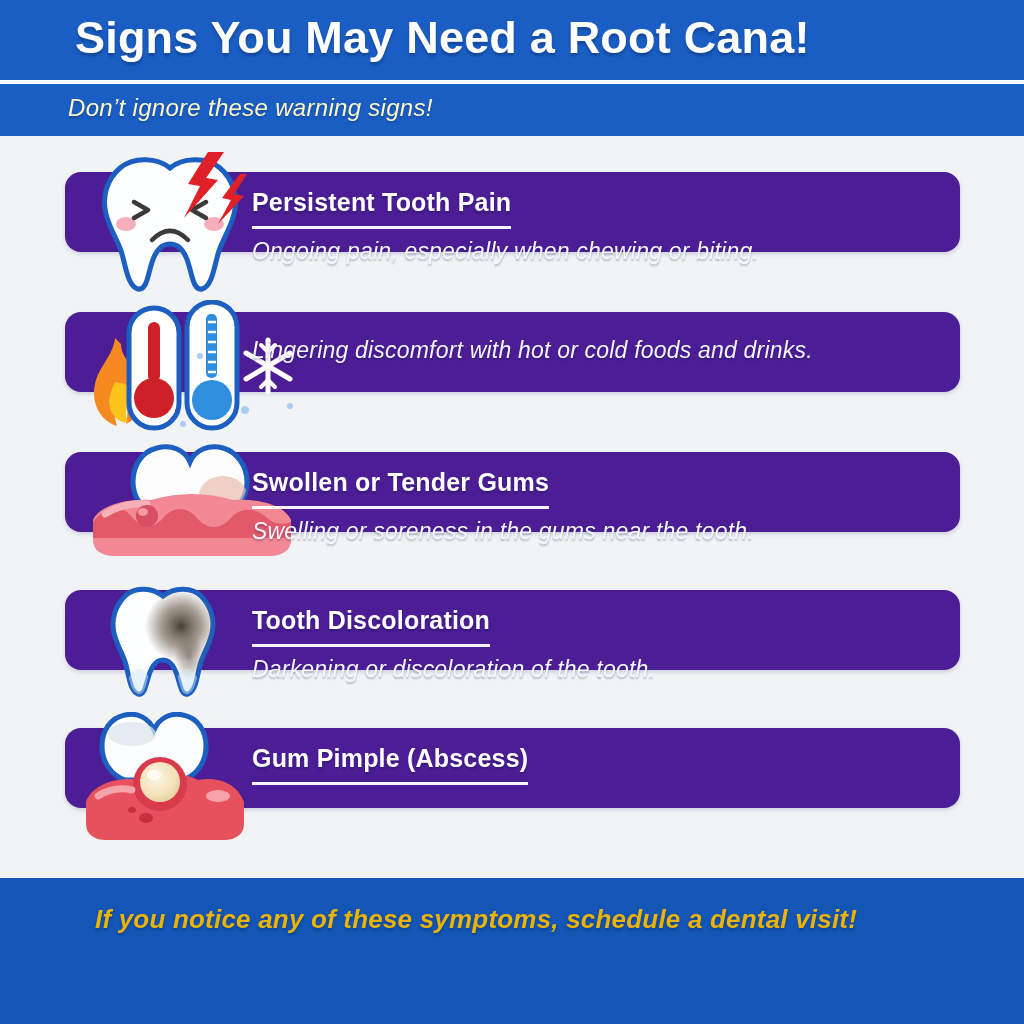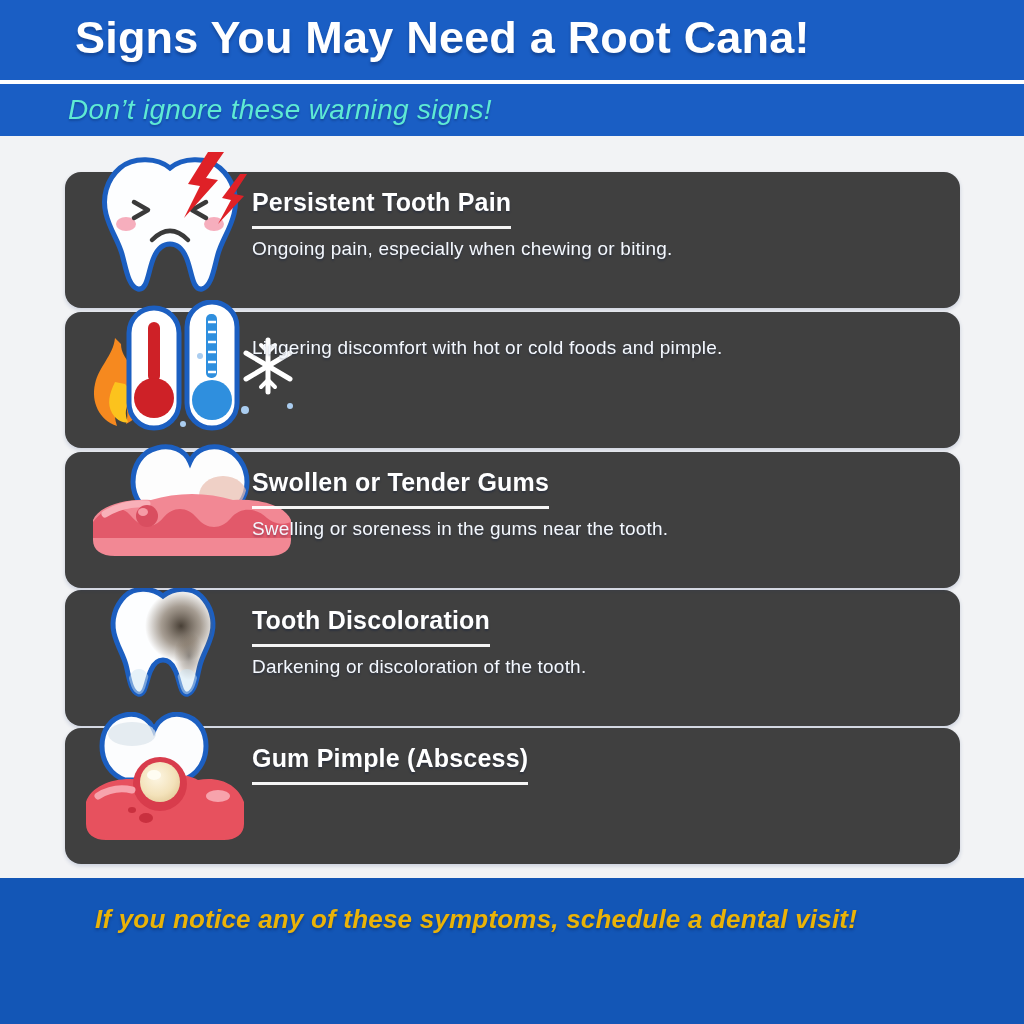--- a/index.html
+++ b/index.html
@@ -9,49 +9,49 @@
   
   .header{position:absolute;top:0;left:0;width:1024px;height:136px;background:#1a5ec4;}
   .header .title{
     position:absolute;left:75px;top:12px;margin:0;
     font-size:45px;font-weight:700;color:#ffffff;letter-spacing:.2px;
     text-shadow:0 3px 3px rgba(0,20,60,.30);white-space:nowrap;
   }
   .header .divider{position:absolute;left:0;top:80px;width:1024px;height:4px;background:#ffffff;}
   .header .subtitle{
     position:absolute;left:68px;top:94px;margin:0;
-    font-size:28px;font-style:italic;color:#5eead4;letter-spacing:.3px;
+    font-size:24px;font-style:italic;color:#fef9c3;letter-spacing:.3px;
     text-shadow:0 2px 2px rgba(0,20,60,.25);white-space:nowrap;
   }
 
   
   .card{
-    position:absolute;left:65px;width:895px;height:136px;
-    background:#404040;border-radius:16px;
+    position:absolute;left:65px;width:895px;height:80px;
+    background:#4c1d95;border-radius:16px;
     box-shadow:0 2px 4px rgba(20,50,110,.18);
   }
   .card.c1{top:172px}.card.c2{top:312px}.card.c3{top:452px}.card.c4{top:590px}.card.c5{top:728px}
 
   .icon-wrap{position:absolute;pointer-events:none;}
   .c1 .icon-wrap{left:25px;top:-20px;}
   .c2 .icon-wrap{left:20px;top:-12px;}
   .c3 .icon-wrap{left:20px;top:-10px;}
   .c4 .icon-wrap{left:38px;top:-6px;}
   .c5 .icon-wrap{left:15px;top:-16px;}
 
   .card .text{position:absolute;left:187px;top:16px;right:18px;}
   .card .heading{
     display:inline-block;margin:0;
     font-size:25px;font-weight:700;color:#ffffff;letter-spacing:.2px;
     padding-bottom:9px;border-bottom:3px solid rgba(255,255,255,.95);
     text-shadow:0 2px 2px rgba(0,20,60,.30);white-space:nowrap;
   }
   .card .desc{
     margin:9px 0 0 0;
-    font-size:19px;color:#f4f8fe;letter-spacing:.2px;
+    font-size:23px;font-style:italic;color:#f4f8fe;letter-spacing:.2px;
     text-shadow:0 2px 2px rgba(0,20,60,.28);white-space:nowrap;
   }
 
   
   .footer{position:absolute;left:0;top:878px;width:1024px;height:146px;background:#1356b6;}
   .footer .message{
     position:absolute;left:95px;top:26px;margin:0;
     font-size:26px;font-style:italic;font-weight:700;color:#eab308;letter-spacing:.2px;
     text-shadow:0 2px 3px rgba(0,20,60,.35);white-space:nowrap;
   }
@@ -116,21 +116,21 @@
         </g>
         <g fill="#aacdf0">
           <circle cx="160" cy="110" r="4"></circle>
             <circle cx="115" cy="56" r="3"></circle>
           <circle cx="205" cy="106" r="3"></circle>
             <circle cx="98" cy="124" r="3"></circle>
         </g>
       </svg>
     </div>
     <div class="text">
-      <p class="desc">Lingering discomfort with hot or cold foods and pimple.</p>
+      <p class="desc">Lingering discomfort with hot or cold foods and drinks.</p>
     </div>
   </div>
 
   <div class="card c4">
     <div class="icon-wrap">
       <svg width="122" height="122" viewBox="0 0 122 122">
         <defs>
           <radialGradient id="stainGrad" cx="50%" cy="50%" r="50%">
             <stop offset="0%" stop-color="#3e352b" stop-opacity="0.95"></stop>
             <stop offset="55%" stop-color="#6b5b49" stop-opacity="0.6"></stop>

